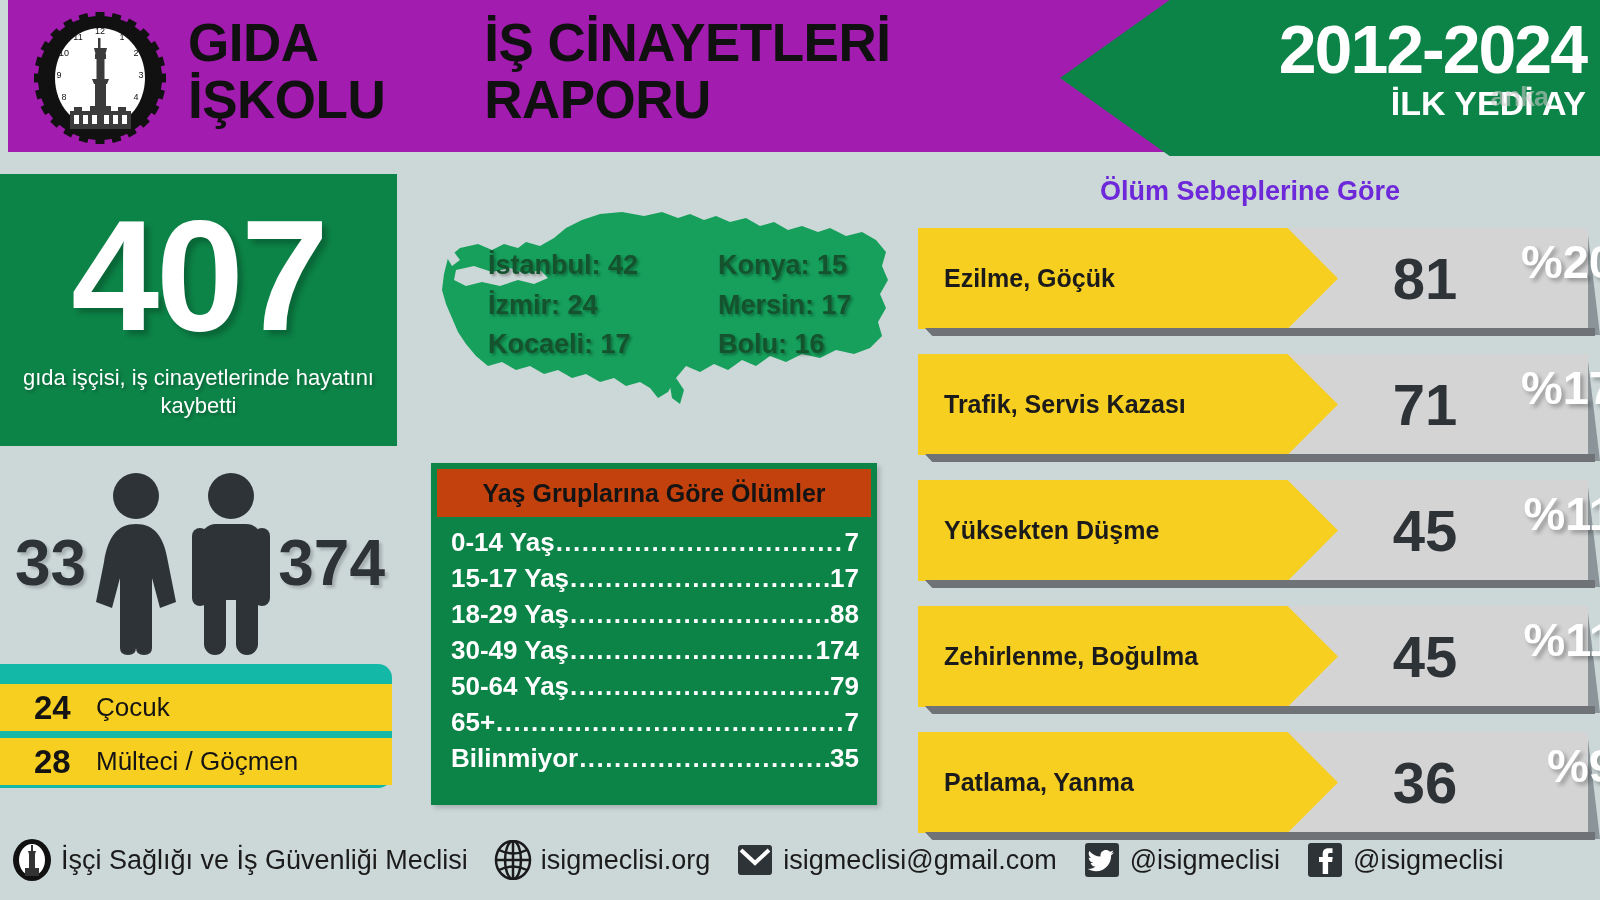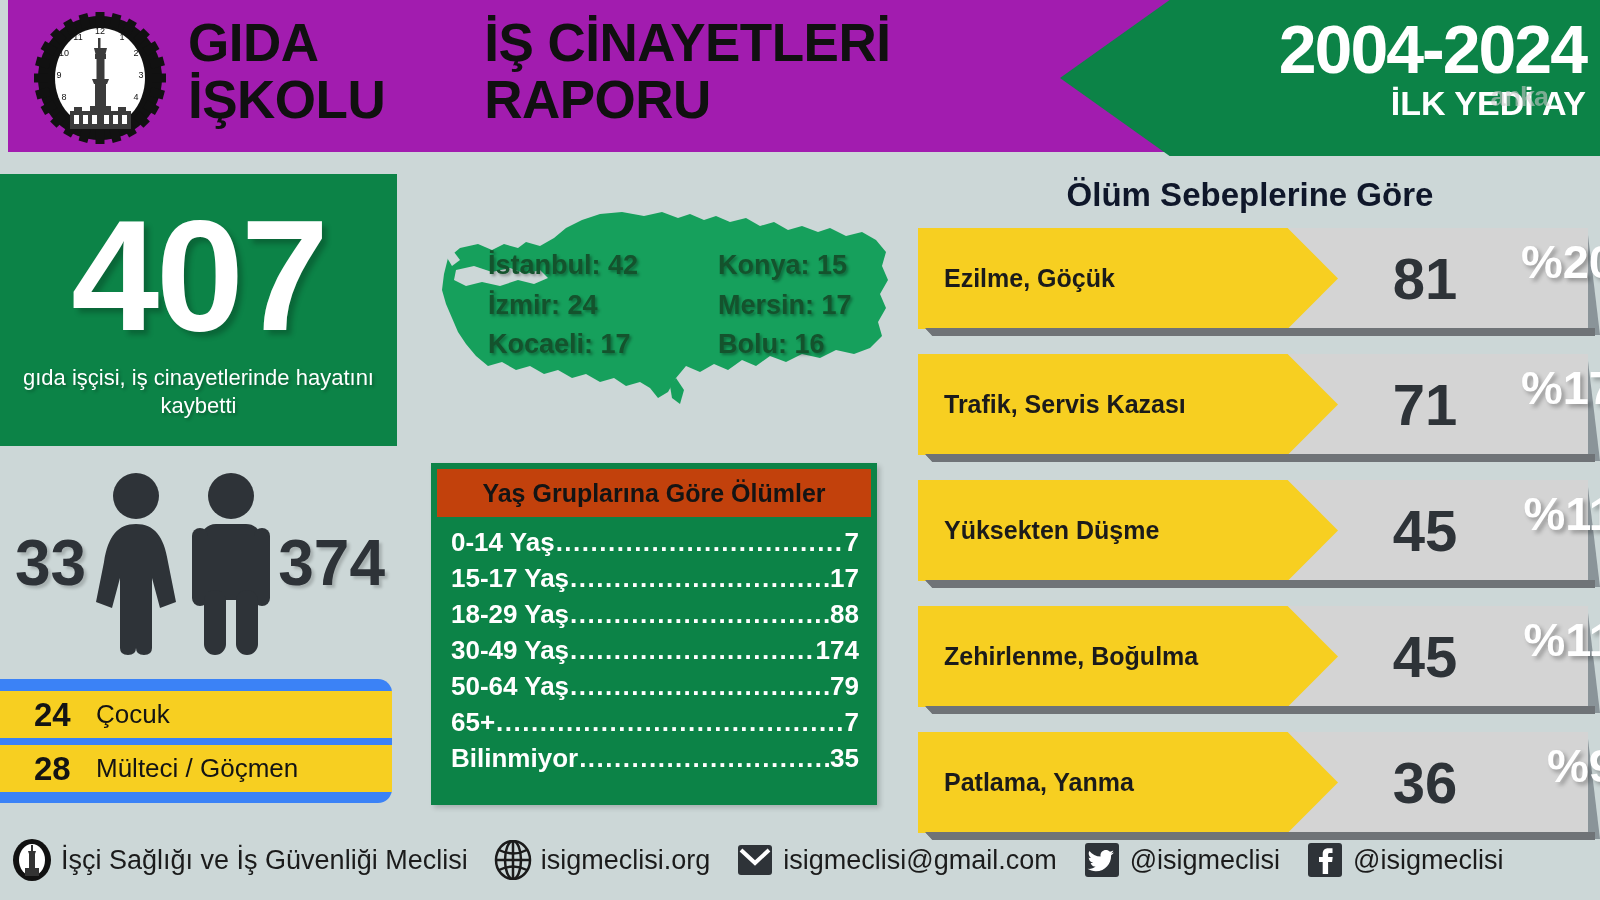--- a/index.html
+++ b/index.html
@@ -93,23 +93,23 @@
   }
   #gender .num {
     font-weight: 700; font-size: 64px; color: #2e3338;
     text-shadow: 3px 3px 3px rgba(0,0,0,0.18);
   }
   #gender .figs { display: flex; align-items: flex-end; gap: 6px; margin: 0 4px; }
   #gender svg { display: block; }
 
   
   #cr-box {
-    position: absolute; left: 0px; top: 679px; width: 392px; height: 124px;
-    background: #3b82f6; border-radius: 0 14px 14px 0;
-    padding: 12px 0;
+    position: absolute; left: 0px; top: 664px; width: 392px; height: 124px;
+    background: #14b8a6; border-radius: 0 14px 14px 0;
+    padding: 20px 0;
   }
   .cr-row {
     height: 47px; background: #f7cf21; display: flex; align-items: center;
     padding-left: 34px; margin-bottom: 7px; width: 100%;
   }
   .cr-row:last-child { margin-bottom: 0; }
   .cr-num {
     font-weight: 900; font-size: 33px; color: #141414; width: 62px;
   }
   .cr-label { font-weight: 400; font-size: 26px; color: #141414; }
@@ -133,21 +133,21 @@
   .age-name { flex: 0 0 auto; }
   .age-dots {
     flex: 1 1 auto; overflow: hidden; letter-spacing: 1.5px;
     margin: 0 1px;
   }
   .age-val { flex: 0 0 auto; }
 
   
   #causes-title {
     position: absolute; left: 900px; top: 176px; width: 700px; text-align: center;
-    font-weight: 900; font-size: 33px; color: #0f172a;
+    font-weight: 900; font-size: 27px; color: #6d28d9;
   }
   #causes { position: absolute; left: 918px; top: 228px; width: 682px; }
   .cause-row {
     position: relative; height: 107px; margin-bottom: 19px;
   }
   .cause-gray {
     position: absolute; left: 0; top: 0; width: 670px; height: 100px;
     background: #d4d4d4;
   }
   .cause-gray-edge {
@@ -280,21 +280,21 @@
         </g>
       </svg>
     </div>
 
     <div id="title-block">
       <div class="title-line">GIDA İŞKOLU</div>
       <div class="title-line">İŞ CİNAYETLERİ RAPORU</div>
     </div>
 
     <div id="year-block">
-      <div id="year-range">2004-2024</div>
+      <div id="year-range">2012-2024</div>
       <div id="year-sub">İLK YEDİ AY</div>
     </div>
     <div id="watermark">anka</div>
   </div>
 
   <div id="big-panel">
     <div id="big-number">407</div>
     <div id="big-caption">gıda işçisi, iş cinayetlerinde hayatını kaybetti</div>
   </div>
 

